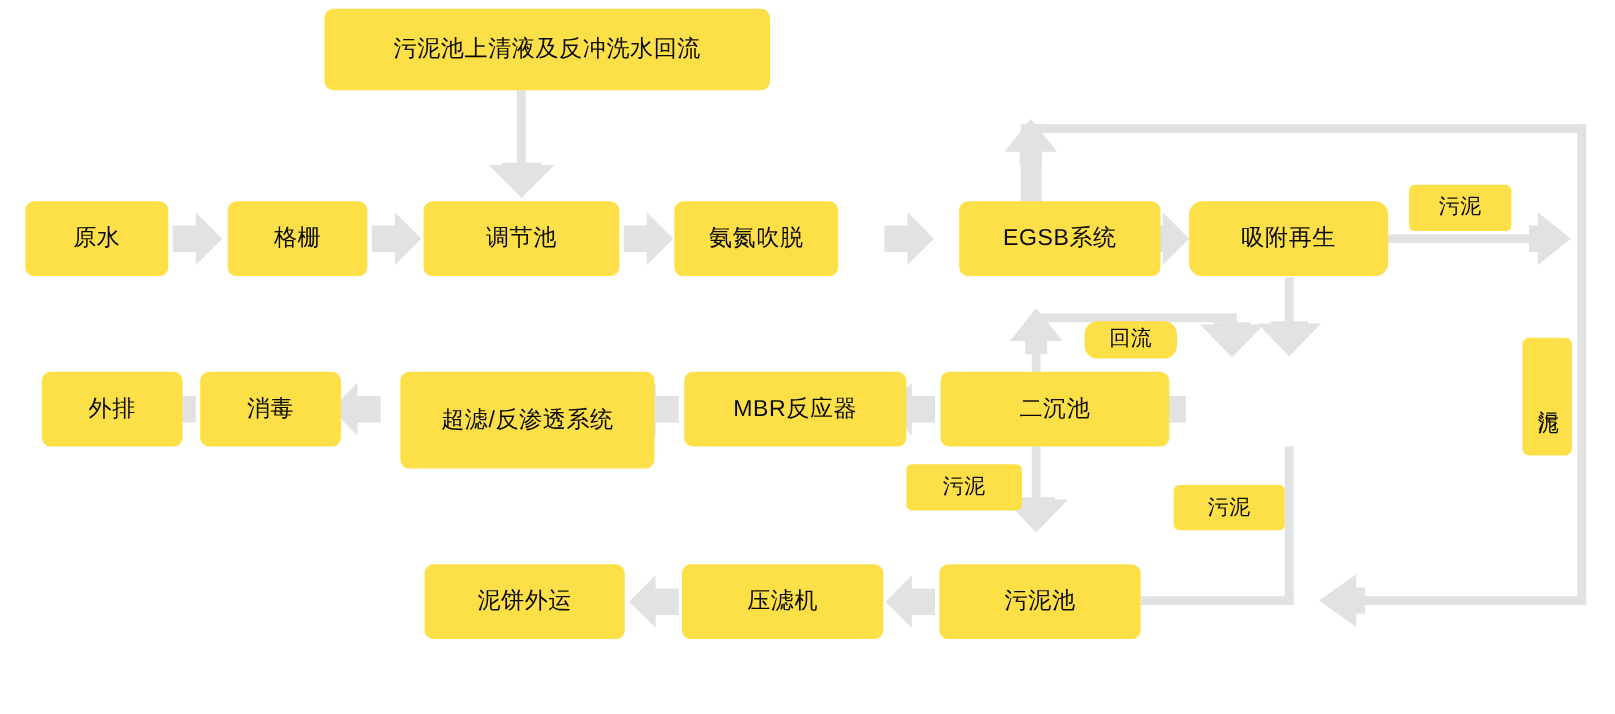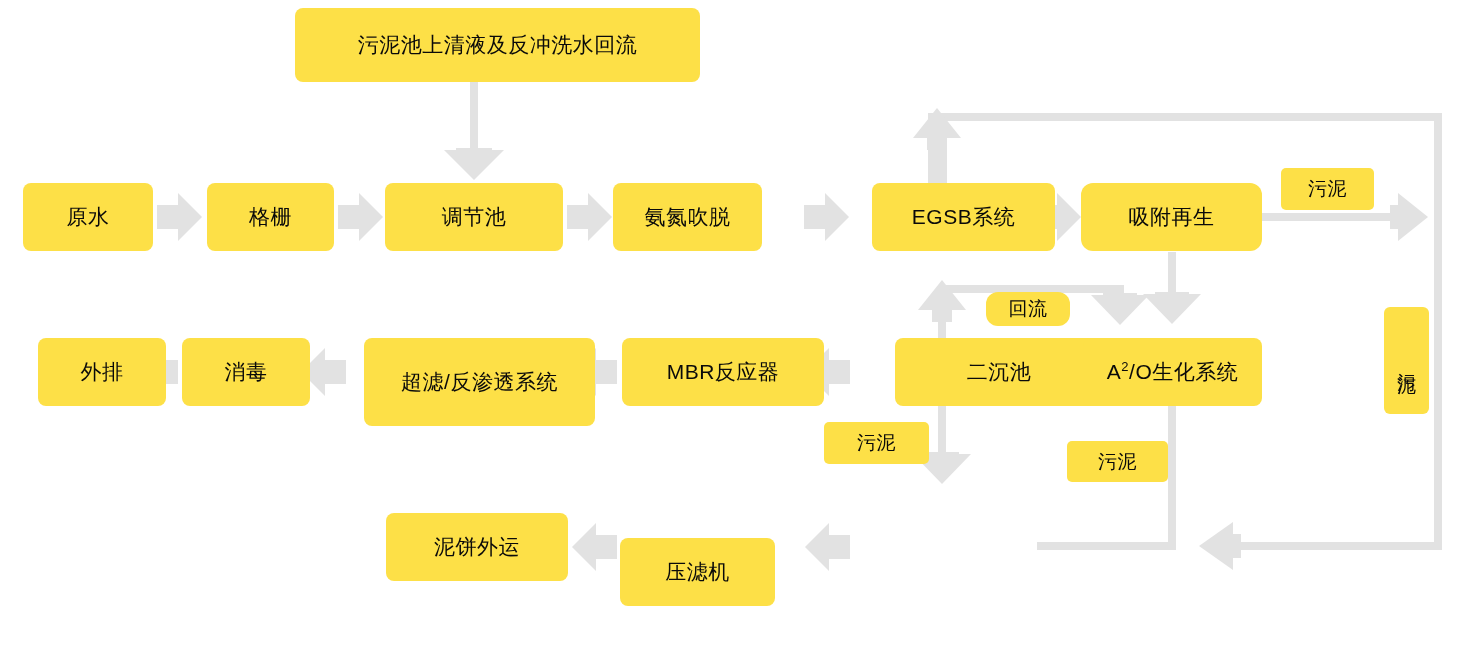--- a/index.html
+++ b/index.html
@@ -173,42 +173,42 @@
   </div>
 
   <div class="node" style="left:364px; top:338px; width:231px; height:88px;">
     <span class="node-text">超滤/反渗透系统</span>
   </div>
 
   <div class="node" style="left:622px; top:338px; width:202px; height:68px;">
     <span class="node-text">MBR反应器</span>
   </div>
 
-  <div class="node" style="left:855px; top:338px; width:208px; height:68px;margin-left:40px;">
+  <div class="node" style="left:855px; top:338px; width:208px; height:68px;">
     <span class="node-text">二沉池</span>
   </div>
 
-  <div class="node" style="left:1083px; top:338px; width:179px; height:68px;">
-    <span class="node-text"><span>A</span><span class="sup">2</span><span>/O生化系统</span></span>
-  </div>
 
   <div class="node vertical" style="left:1384px; top:307px; width:45px; height:107px;">
     <span class="node-text">污泥</span>
   </div>
 
   <div class="node small" style="left:824px; top:422px; width:105px; height:42px;">
     <span class="node-text">污泥</span>
   </div>
 
   <div class="node small" style="left:1067px; top:441px; width:101px; height:41px;">
     <span class="node-text">污泥</span>
   </div>
 
   <div class="node" style="left:386px; top:513px; width:182px; height:68px;align-items:center;">
     <span class="node-text">泥饼外运</span>
   </div>
 
-  <div class="node" style="left:620px; top:513px; width:155px; height:68px;margin-top:25px;">
+  <div class="node" style="left:620px; top:513px; width:183px; height:68px;">
     <span class="node-text">压滤机</span>
   </div>
 
+  <div class="node" style="left:854px; top:513px; width:183px; height:68px;">
+    <span class="node-text">污泥池</span>
+  </div>
 
 </div>
 
 </body></html>

